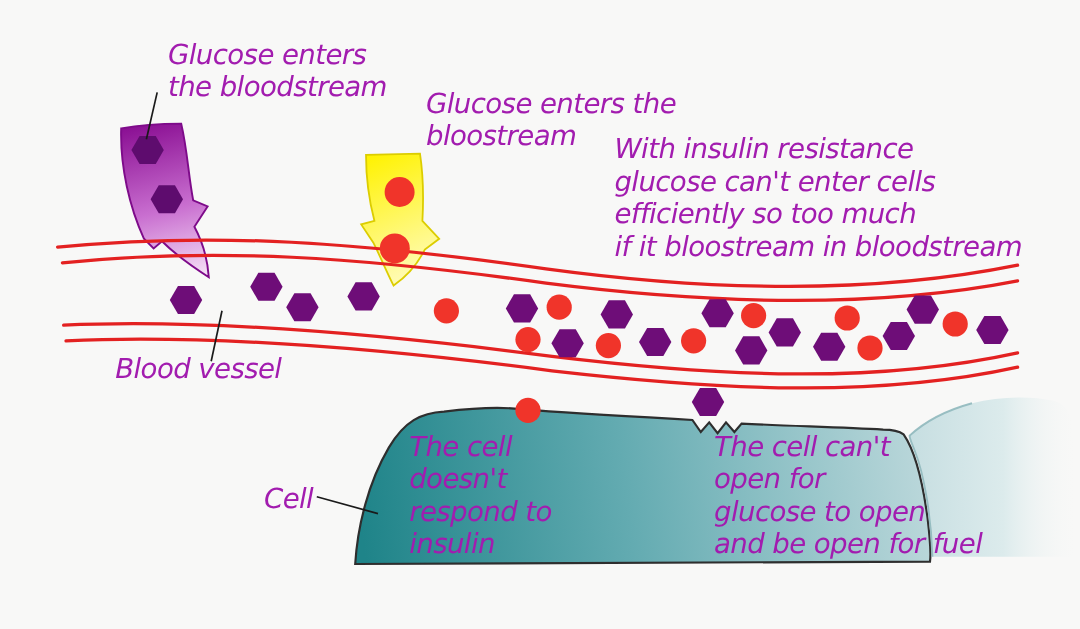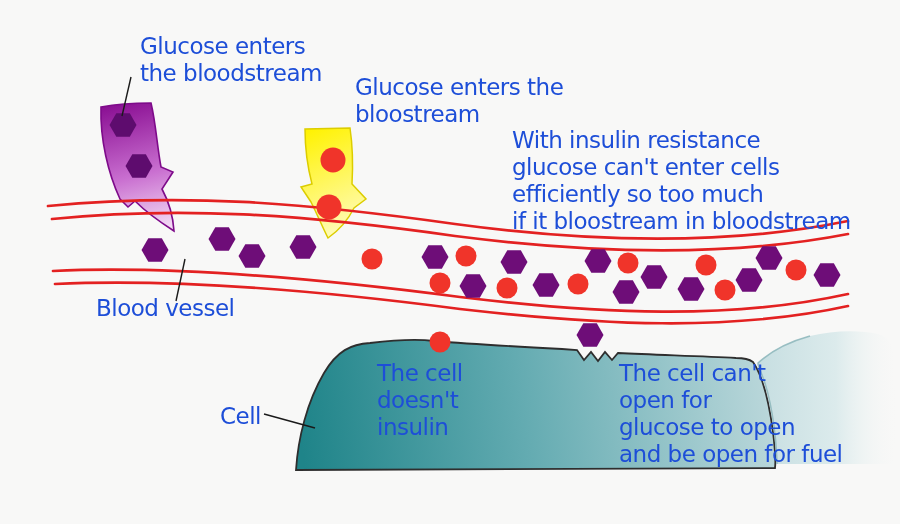--- a/index.html
+++ b/index.html
@@ -5,29 +5,29 @@
   html,body{margin:0;padding:0;}
   body{
     width:900px;height:524px;position:relative;overflow:hidden;
     background:#f8f8f7;
     font-family:"DejaVu Sans",sans-serif;
   }
   #diagram{position:absolute;left:0;top:0;}
   .label{
     position:absolute;
     font-size:23px;line-height:27px;letter-spacing:-0.5px;
-    color:#1d4ed8;white-space:nowrap;
+    color:#a21caf;white-space:nowrap;font-style:italic;
   }
   .lbl-glucose{left:140px;top:33px;}
   .lbl-insulin{left:355px;top:74px;}
-  .lbl-resist{left:512px;top:127px;}
+  .lbl-resist{left:512px;top:112px;}
   .lbl-vessel{left:96px;top:295px;}
   .lbl-cell{left:220px;top:403px;}
-  .lbl-cell-left{left:341px;top:360px;margin-left:36px;}
-  .lbl-cell-right{left:619px;top:360px;}
+  .lbl-cell-left{left:341px;top:360px;}
+  .lbl-cell-right{left:595px;top:360px;}
 </style>
 </head>
 <body style="background: rgb(248, 248, 247);">
 
 <svg id="diagram" width="900" height="524" viewBox="0 0 900 524">
   <defs>
     <linearGradient id="gradPurple" gradientUnits="userSpaceOnUse" x1="128" y1="100" x2="162" y2="233">
       <stop id="gp0" offset="0" stop-color="#8a0f93"></stop>
       <stop id="gp1" offset="0.55" stop-color="#c96fd0"></stop>
       <stop id="gp2" offset="1" stop-color="#f6e3f7"></stop>
@@ -158,20 +158,21 @@
   <div>if it bloostream in bloodstream</div>
 </div>
 
 <div class="label lbl-vessel">Blood vessel</div>
 
 <div class="label lbl-cell">Cell</div>
 
 <div class="label lbl-cell-left">
   <div>The cell</div>
   <div>doesn't</div>
+  <div>respond to</div>
   <div>insulin</div>
 </div>
 
 <div class="label lbl-cell-right">
   <div>The cell can't</div>
   <div>open for</div>
   <div>glucose to open</div>
   <div>and be open for fuel</div>
 </div>
 

